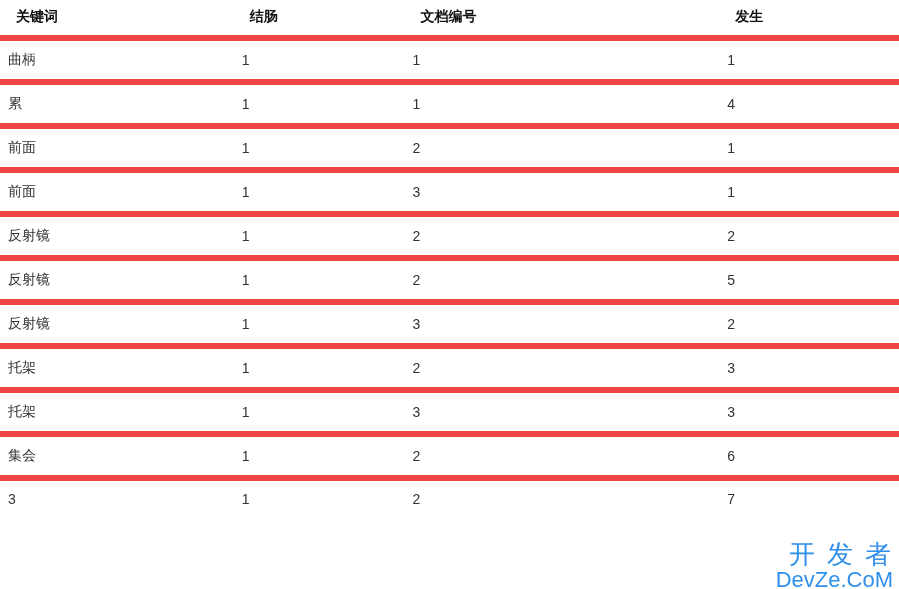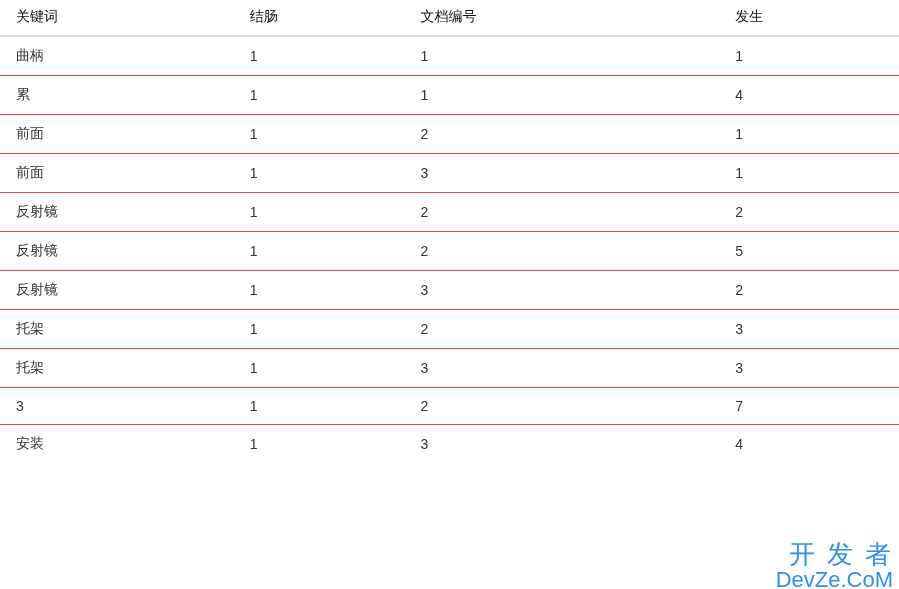--- a/index.html
+++ b/index.html
@@ -14,28 +14,28 @@
       box-sizing: border-box;
       position: relative;
       overflow: hidden;
     }
     table {
       width: 100%;
       border-collapse: collapse;
     }
     thead th {
       text-align: left;
-      font-weight: 400;
+      font-weight: 700;
       padding: 8px 10px 9px 16px;
       border-bottom: 2px solid #ddd;
       color: #111;
     }
     tbody td {
-      padding: 10px 10px 10px 16px;
-      border-top: 1px solid #ef4444;
+      padding: 10px 10px 10px 8px;
+      border-top: 6px solid #ef4444;
       vertical-align: middle;
       margin-top: 12px;
     }
     col.c1 { width: 26%; }
     col.c2 { width: 19%; }
     col.c3 { width: 35%; }
     col.c4 { width: 20%; }
     .watermark {
       position: absolute;
       right: 6px;
@@ -127,30 +127,30 @@
         <td>2</td>
         <td>3</td>
       </tr>
       <tr>
         <td>托架</td>
         <td>1</td>
         <td>3</td>
         <td>3</td>
       </tr>
       <tr>
+        <td>集会</td>
+        <td>1</td>
+        <td>2</td>
+        <td>6</td>
+      </tr>
+      <tr>
         <td>3</td>
         <td>1</td>
         <td>2</td>
         <td>7</td>
-      </tr>
-      <tr>
-        <td>安装</td>
-        <td>1</td>
-        <td>3</td>
-        <td>4</td>
       </tr>
     </tbody>
 </table>
 
 <div class="watermark">
   <div class="wm-cn">开发者</div>
   <div class="wm-en">DevZe.CoM</div>
 </div>
 
 </body></html>

